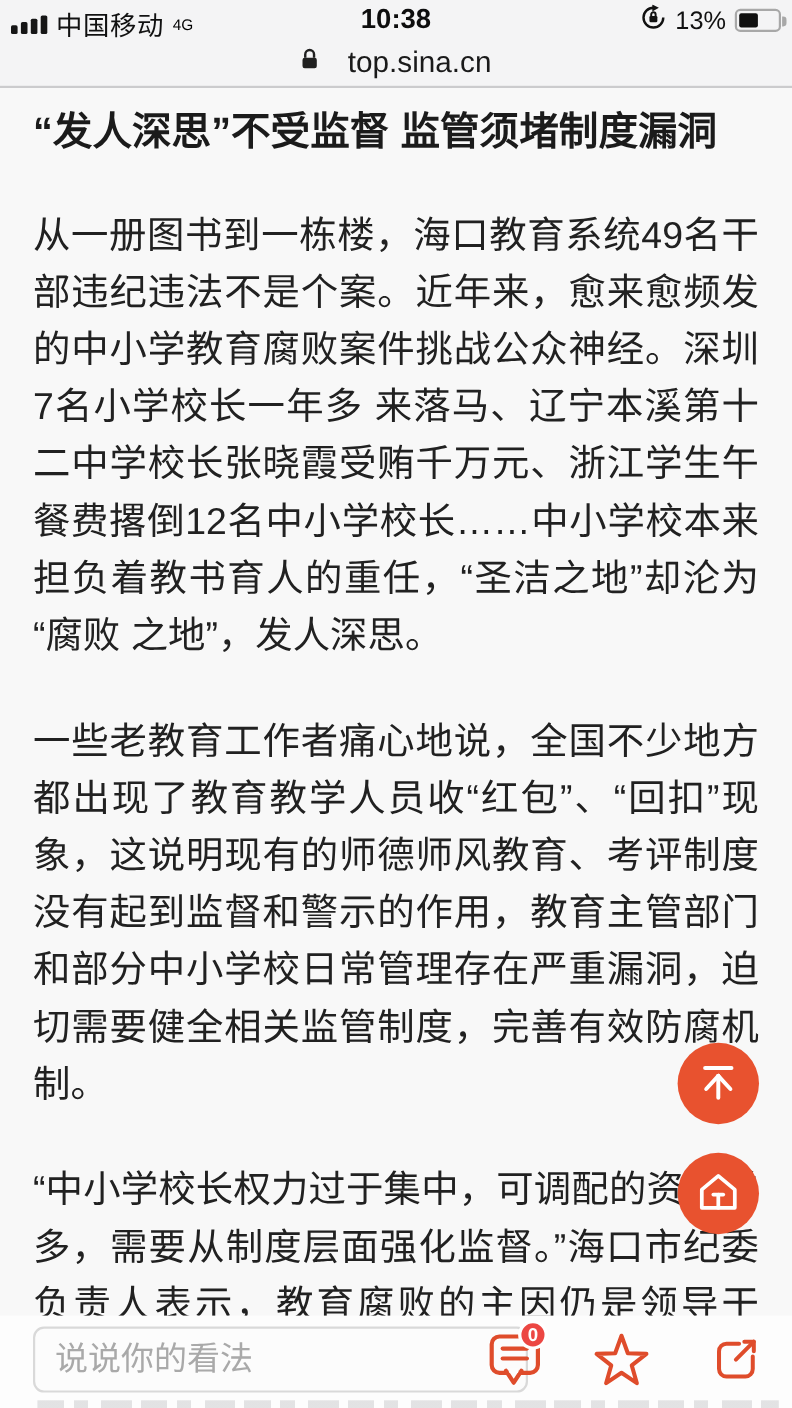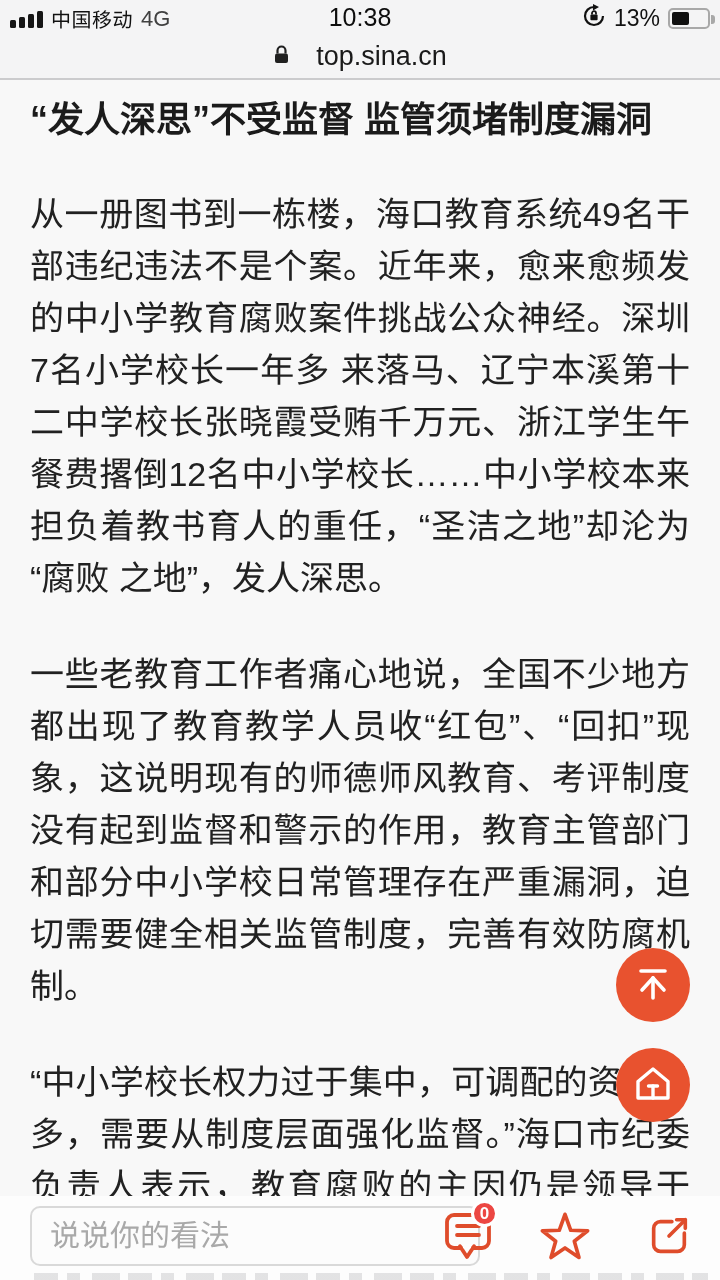--- a/index.html
+++ b/index.html
@@ -15,25 +15,25 @@
     position:absolute; top:0; left:0; right:0; height:80px;
     background:#f4f4f5; border-bottom:2px solid #cbcbcd; z-index:10;
   }
   .status-row { position:absolute; top:0; left:0; right:0; height:32px; }
   .status-left {
     position:absolute; left:10px; top:4px; display:flex; align-items:center; gap:8px;
   }
   .signal { display:flex; align-items:flex-end; gap:3px; height:18px; padding-top:2px; }
   .signal span { display:block; width:6px; background:#161616; border-radius:1.5px; }
   .signal .b1{height:8px;} .signal .b2{height:11px;} .signal .b3{height:14px;} .signal .b4{height:17px;}
-  .carrier { font-size:20px; color:#111; letter-spacing:0.5px; }
-  .network { font-size:22px; color:#404040; }
+  .carrier { font-size:24px; color:#111; letter-spacing:0.5px; }
+  .network { font-size:14px; color:#000000; }
   .status-time {
     position:absolute; left:0; right:0; top:3px; text-align:center;
-    font-size:25px; font-weight:400; color:#0d0d0d;
+    font-size:25px; font-weight:700; color:#0d0d0d;
   }
   .status-right {
     position:absolute; right:10px; top:4px; display:flex; align-items:center; gap:8px;
   }
   .pct { font-size:23px; color:#111; }
   .battery { position:relative; width:42px; height:21px; border:2px solid #a8a8a8; border-radius:5px; }
   .battery-fill { position:absolute; left:2px; top:2px; bottom:2px; width:17px; background:#101010; border-radius:2px; }
   .battery-nub { position:absolute; right:-7px; top:5px; width:4px; height:9px; background:#a8a8a8; border-radius:0 3px 3px 0; }
   .url-row {
     position:absolute; left:0; right:0; top:36px; height:40px;

